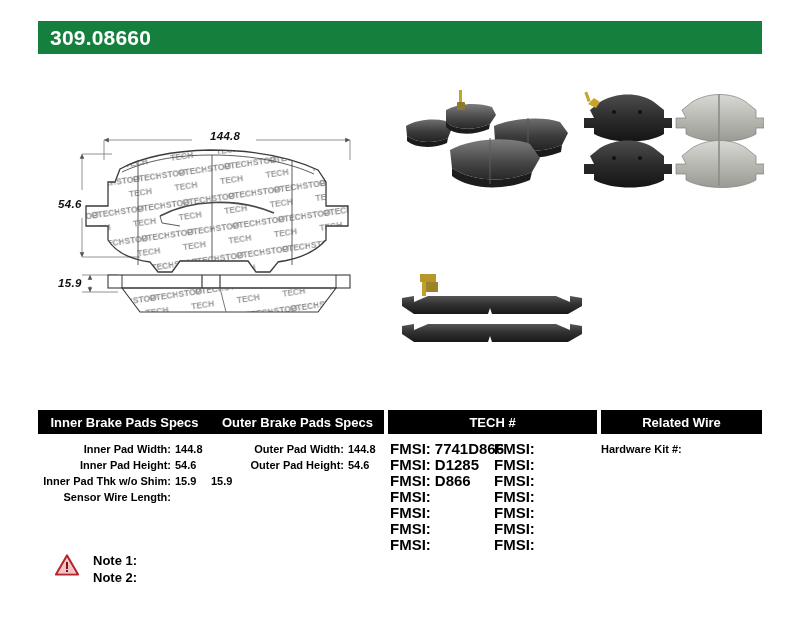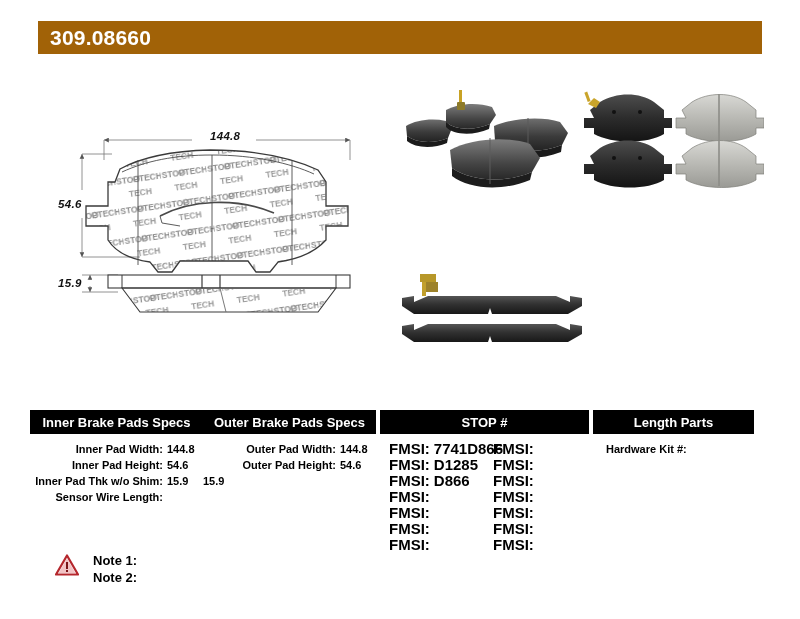--- a/index.html
+++ b/index.html
@@ -6,21 +6,21 @@
   body{
     width:800px;height:619px;background:#ffffff;
     font-family:"Liberation Sans", sans-serif;
     color:#000;overflow:hidden;position:relative;
   }
   .page{position:absolute;inset:0;}
 
   
   .header-bar{
     position:absolute;left:38px;top:21px;width:724px;height:33px;
-    background:#a16207;color:#fff;display:flex;align-items:center;
+    background:#15803d;color:#fff;display:flex;align-items:center;
     justify-content:space-between;padding:0 12px;box-sizing:border-box;
   }
   .header-part{font-size:21px;font-weight:bold;letter-spacing:.2px;}
   .header-title{font-size:21px;font-weight:bold;letter-spacing:.2px;}
 
   
   .drawing{position:absolute;left:60px;top:120px;width:330px;height:230px;}
   .dim-label{
     position:absolute;font-size:11.5px;font-weight:bold;font-style:italic;
     color:#111;letter-spacing:.3px;white-space:nowrap;
@@ -29,33 +29,33 @@
   .dim-h{left:62px;top:203px;}
   .dim-t{left:70px;top:278px;}
 
   
   .photo{position:absolute;}
   .ph-a{left:402px;top:88px;width:180px;height:100px;}
   .ph-b{left:578px;top:84px;width:186px;height:112px;}
   .ph-c{left:392px;top:266px;width:200px;height:98px;}
 
   
-  .table{position:absolute;left:30px;top:410px;width:724px;}
+  .table{position:absolute;left:38px;top:410px;width:724px;}
   .thead{display:flex;height:24px;gap:4px;}
   .th{
     background:#000;color:#fff;display:flex;align-items:center;
     justify-content:center;font-size:13px;font-weight:bold;
     box-sizing:border-box;
   }
   .th-a{width:346px;}
   .th-b{width:209px;}
   .th-c{width:161px;}
   .th-inner{flex:1;display:flex;align-items:center;justify-content:center;}
 
-  .tbody{display:flex;gap:7px;margin-top:7px;}
+  .tbody{display:flex;gap:0;margin-top:7px;}
   .col-ab{width:346px;display:flex;}
   .col-b{width:209px;display:flex;}
   .col-c{width:161px;}
 
   .spec-col{width:173px;}
   .spec-row{
     display:flex;justify-content:flex-start;font-size:11px;font-weight:bold;
     line-height:16px;white-space:nowrap;
   }
   .spec-lbl{flex:1;text-align:right;padding-right:4px;}
@@ -251,22 +251,22 @@
       </g>
     </svg>
   </div>
 
   <div class="table">
     <div class="thead">
       <div class="th th-a">
         <div class="th-inner">Inner Brake Pads Specs</div>
         <div class="th-inner">Outer Brake Pads Specs</div>
       </div>
-      <div class="th th-b">STOP #</div>
-      <div class="th th-c">Length Parts</div>
+      <div class="th th-b">TECH #</div>
+      <div class="th th-c">Related Wire</div>
     </div>
 
     <div class="tbody">
       <div class="col-ab">
         <div class="spec-col">
           <div class="spec-row">
             <span class="spec-lbl">Inner Pad Width:</span>
             <span class="spec-val">144.8</span>
           </div>
           <div class="spec-row">

